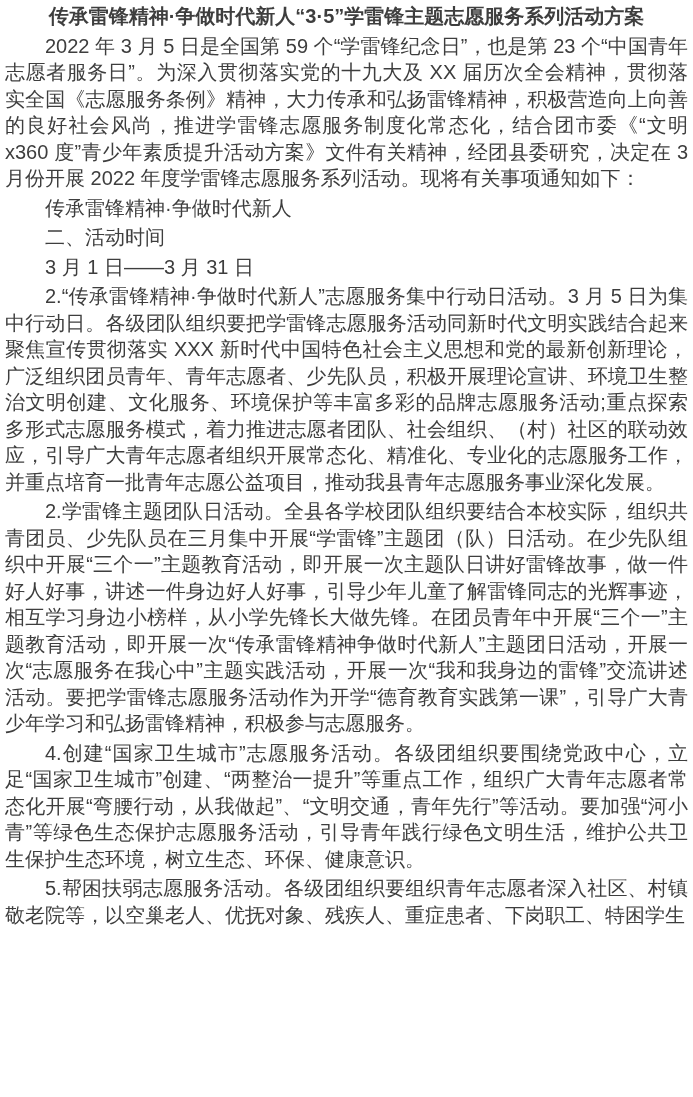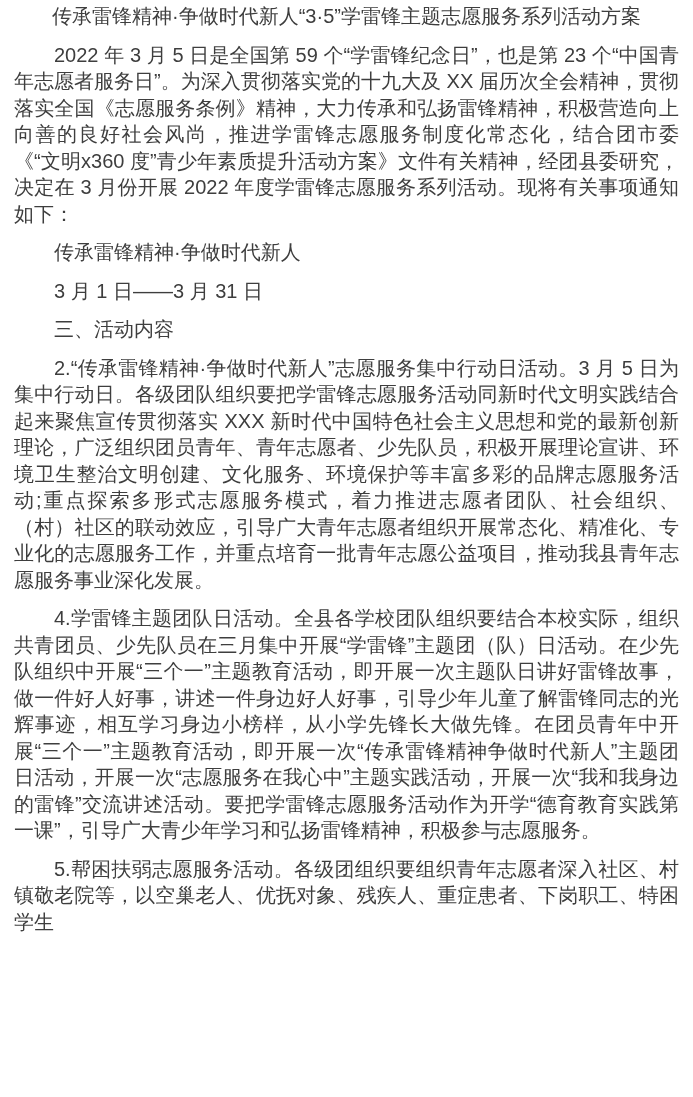--- a/index.html
+++ b/index.html
@@ -17,35 +17,36 @@
     width: 693px;
     padding: 3px 2px 0 2px;
     color: #3e3e3e;
     font-family: "Liberation Sans", sans-serif;
     font-size: 20px;
     line-height: 26.5px;
   }
   .doc-title {
     margin: 0;
     font-size: 20px;
-    font-weight: normal;
+    font-weight: bold;
     text-align: center;
     white-space: nowrap;
   }
   .doc p {
-    margin: 12px;
+    margin: 3px;
     text-indent: 2em;
     text-align: justify;
   }
 </style>
 </head>
 <body>
 
 <div class="doc">
   <h1 class="doc-title">传承雷锋精神·争做时代新人“3·5”学雷锋主题志愿服务系列活动方案</h1>
   <p>2022 年 3 月 5 日是全国第 59 个“学雷锋纪念日”，也是第 23 个“中国青年志愿者服务日”。为深入贯彻落实党的十九大及 XX 届历次全会精神，贯彻落实全国《志愿服务条例》精神，大力传承和弘扬雷锋精神，积极营造向上向善的良好社会风尚，推进学雷锋志愿服务制度化常态化，结合团市委《“文明x360 度”青少年素质提升活动方案》文件有关精神，经团县委研究，决定在 3 月份开展 2022 年度学雷锋志愿服务系列活动。现将有关事项通知如下：</p>
   <p>传承雷锋精神·争做时代新人</p>
+  <p>二、活动时间</p>
   <p>3 月 1 日——3 月 31 日</p>
-  <p>三、活动内容</p>
   <p>2.“传承雷锋精神·争做时代新人”志愿服务集中行动日活动。3 月 5 日为集中行动日。各级团队组织要把学雷锋志愿服务活动同新时代文明实践结合起来聚焦宣传贯彻落实 XXX 新时代中国特色社会主义思想和党的最新创新理论，广泛组织团员青年、青年志愿者、少先队员，积极开展理论宣讲、环境卫生整治文明创建、文化服务、环境保护等丰富多彩的品牌志愿服务活动;重点探索多形式志愿服务模式，着力推进志愿者团队、社会组织、（村）社区的联动效应，引导广大青年志愿者组织开展常态化、精准化、专业化的志愿服务工作，并重点培育一批青年志愿公益项目，推动我县青年志愿服务事业深化发展。</p>
-  <p>4.学雷锋主题团队日活动。全县各学校团队组织要结合本校实际，组织共青团员、少先队员在三月集中开展“学雷锋”主题团（队）日活动。在少先队组织中开展“三个一”主题教育活动，即开展一次主题队日讲好雷锋故事，做一件好人好事，讲述一件身边好人好事，引导少年儿童了解雷锋同志的光辉事迹，相互学习身边小榜样，从小学先锋长大做先锋。在团员青年中开展“三个一”主题教育活动，即开展一次“传承雷锋精神争做时代新人”主题团日活动，开展一次“志愿服务在我心中”主题实践活动，开展一次“我和我身边的雷锋”交流讲述活动。要把学雷锋志愿服务活动作为开学“德育教育实践第一课”，引导广大青少年学习和弘扬雷锋精神，积极参与志愿服务。</p>
+  <p>2.学雷锋主题团队日活动。全县各学校团队组织要结合本校实际，组织共青团员、少先队员在三月集中开展“学雷锋”主题团（队）日活动。在少先队组织中开展“三个一”主题教育活动，即开展一次主题队日讲好雷锋故事，做一件好人好事，讲述一件身边好人好事，引导少年儿童了解雷锋同志的光辉事迹，相互学习身边小榜样，从小学先锋长大做先锋。在团员青年中开展“三个一”主题教育活动，即开展一次“传承雷锋精神争做时代新人”主题团日活动，开展一次“志愿服务在我心中”主题实践活动，开展一次“我和我身边的雷锋”交流讲述活动。要把学雷锋志愿服务活动作为开学“德育教育实践第一课”，引导广大青少年学习和弘扬雷锋精神，积极参与志愿服务。</p>
+  <p>4.创建“国家卫生城市”志愿服务活动。各级团组织要围绕党政中心，立足“国家卫生城市”创建、“两整治一提升”等重点工作，组织广大青年志愿者常态化开展“弯腰行动，从我做起”、“文明交通，青年先行”等活动。要加强“河小青”等绿色生态保护志愿服务活动，引导青年践行绿色文明生活，维护公共卫生保护生态环境，树立生态、环保、健康意识。</p>
   <p>5.帮困扶弱志愿服务活动。各级团组织要组织青年志愿者深入社区、村镇敬老院等，以空巢老人、优抚对象、残疾人、重症患者、下岗职工、特困学生</p>
 </div>
 
 </body></html>

